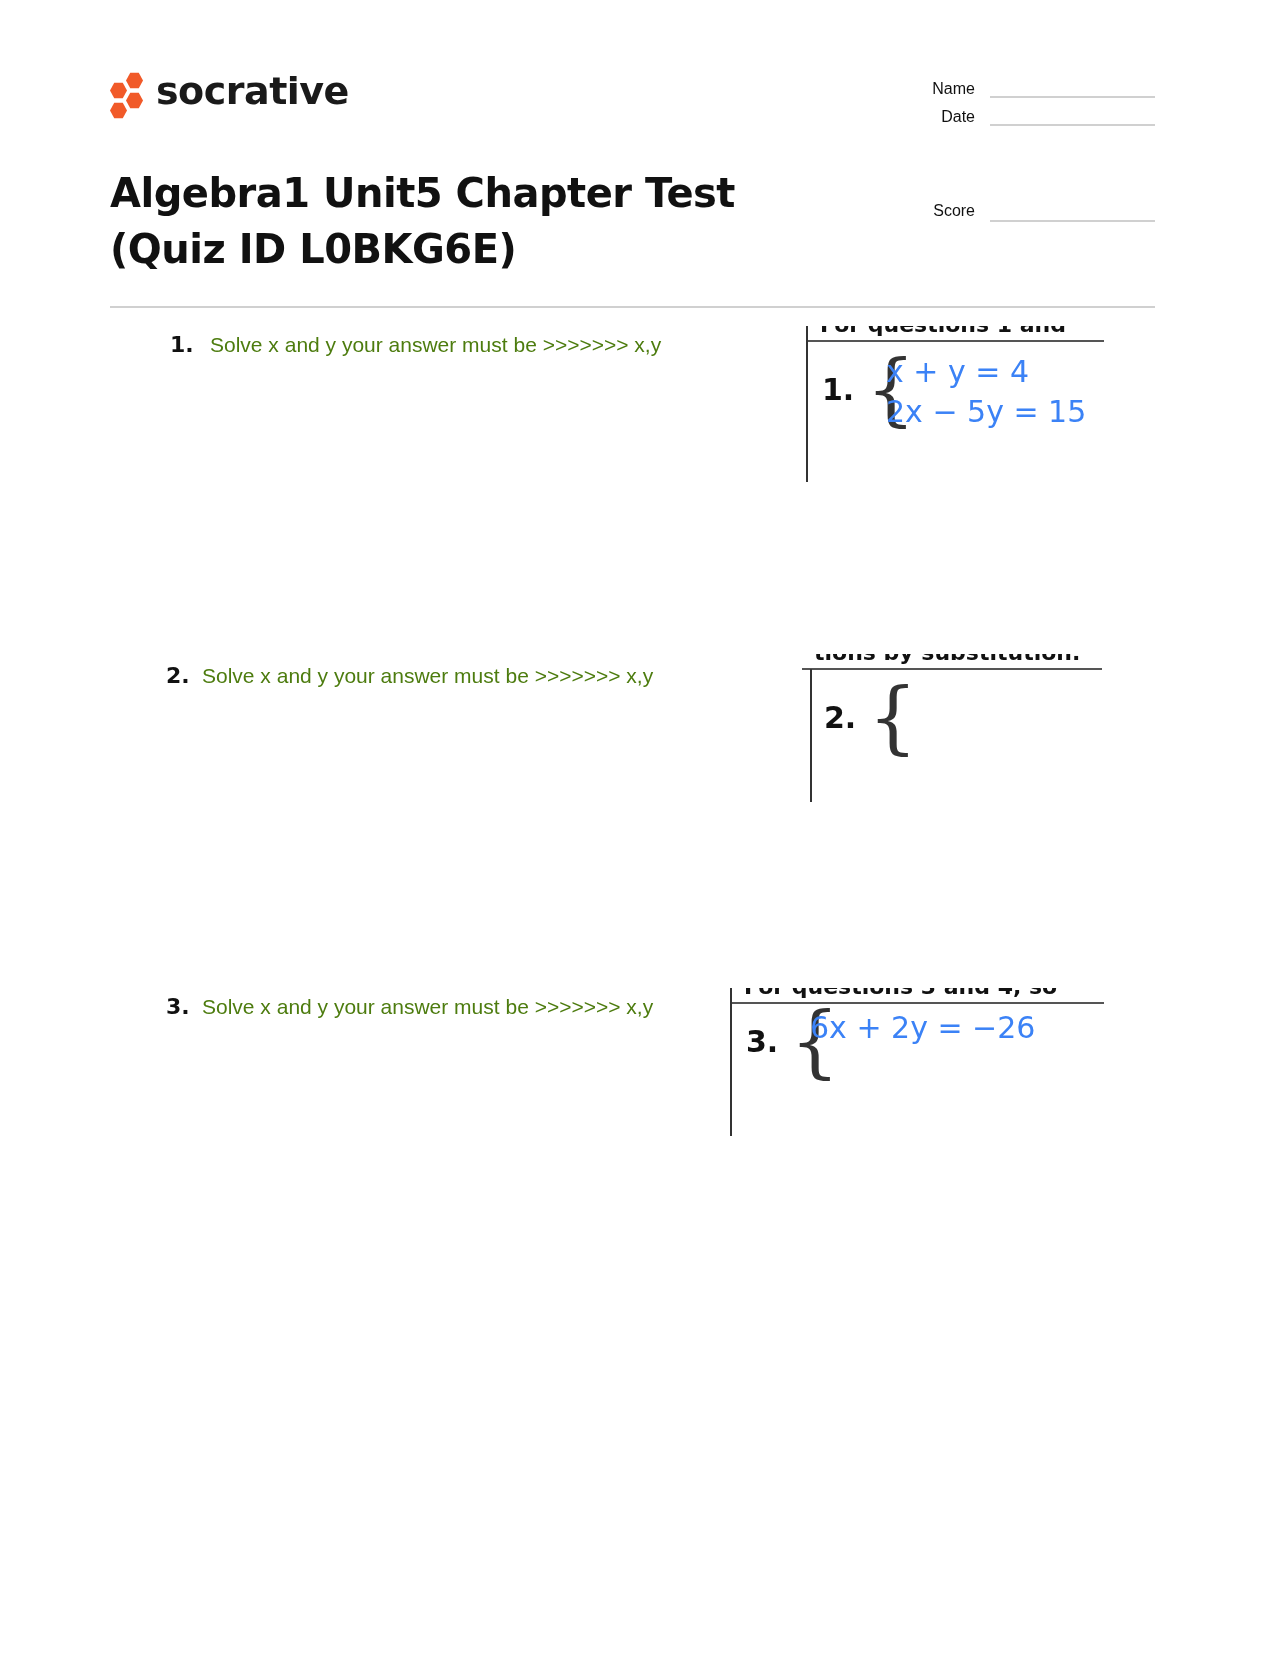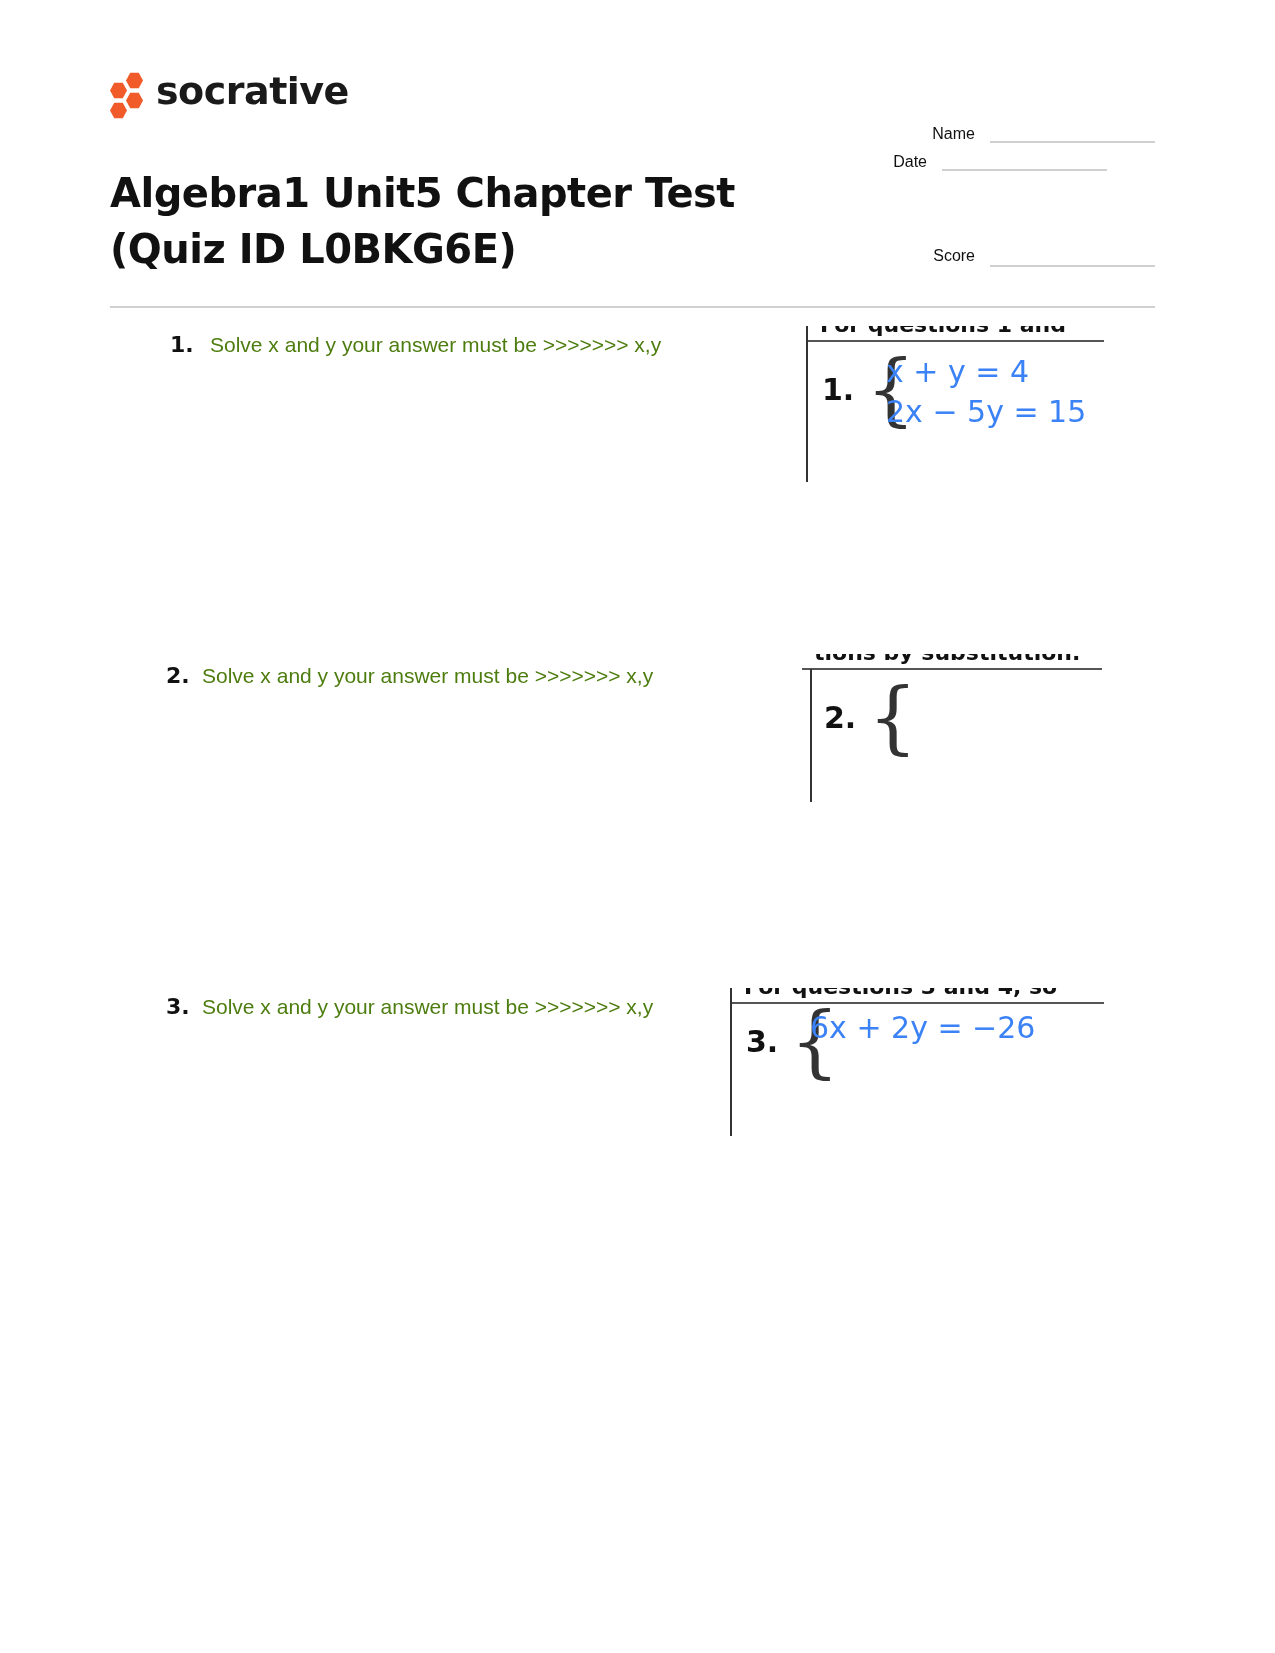--- a/index.html
+++ b/index.html
@@ -1,21 +1,21 @@
 <!DOCTYPE html>
 <html><head>
 <meta charset="utf-8">
 <style>
   html, body { margin:0; padding:0; background:#ffffff; }
   body { width:1275px; height:1653px; position:relative; overflow:hidden; font-family:"Liberation Sans", sans-serif; color:#111; }
   .logo { position:absolute; left:110px; top:72px; display:flex; align-items:flex-start; }
   .logo-mark { position:relative; width:40px; height:50px; }
   .hex { position:absolute; width:17px; height:17px; background:#f15a29; clip-path:polygon(25% 5%,75% 5%,100% 50%,75% 95%,25% 95%,0 50%); }
   .logo-text { font-family:"DejaVu Sans", sans-serif; font-size:38px; font-weight:bold; color:#1a1a1a; margin-left:6px; letter-spacing:-0.5px; line-height:1; }
-  .meta-row { position:absolute; display:flex; align-items:flex-end;margin-top:45px; }
+  .meta-row { position:absolute; display:flex; align-items:flex-end; }
   .meta-label { width:95px; text-align:right; margin-right:15px; }
   .meta-line { width:165px; border-bottom:2px solid #d0d0d0; height:20px; }
   .title { position:absolute; left:110px; top:165px; font-family:"DejaVu Sans", sans-serif; font-size:40px; font-weight:bold; line-height:56px; color:#111; margin:0; letter-spacing:-0.5px; }
   .divider { position:absolute; left:110px; top:306px; width:1045px; border-top:2px solid #d0d0d0; }
   .question { position:absolute; left:170px; display:flex; align-items:baseline; font-size:21px; }
   .q-num { font-family:"DejaVu Sans", sans-serif; font-weight:bold; font-size:22px; width:40px; }
   .q-text { color:#4d7c0f; }
   .eq-img { position:absolute; border-left:2px solid #333; background:#fff; }
   .eq-top { position:absolute; left:0; right:0; top:0; height:14px; overflow:hidden; }
   .eq-top-text { font-family:"DejaVu Sans", sans-serif; font-weight:bold; font-size:22px; line-height:14px; color:#111; margin-left:12px; white-space:nowrap; transform:translateY(-8px); display:block; }
@@ -35,21 +35,21 @@
     <div class="hex" style="left:0px;top:30px;"></div>
   </div>
   <span class="logo-text">socrative</span>
 </div>
 
 <div>
   <div class="meta-row" style="left:880px;top:76px;">
     <span class="meta-label">Name</span>
     <span class="meta-line"></span>
   </div>
-  <div class="meta-row" style="left:832px;top:104px;">
+  <div class="meta-row" style="left:880px;top:104px;">
     <span class="meta-label">Date</span>
     <span class="meta-line"></span>
   </div>
   <div class="meta-row" style="left:880px;top:200px;align-items:center;">
     <span class="meta-label">Score</span>
     <span class="meta-line"></span>
   </div>
 </div>
 
 <h1 class="title">

